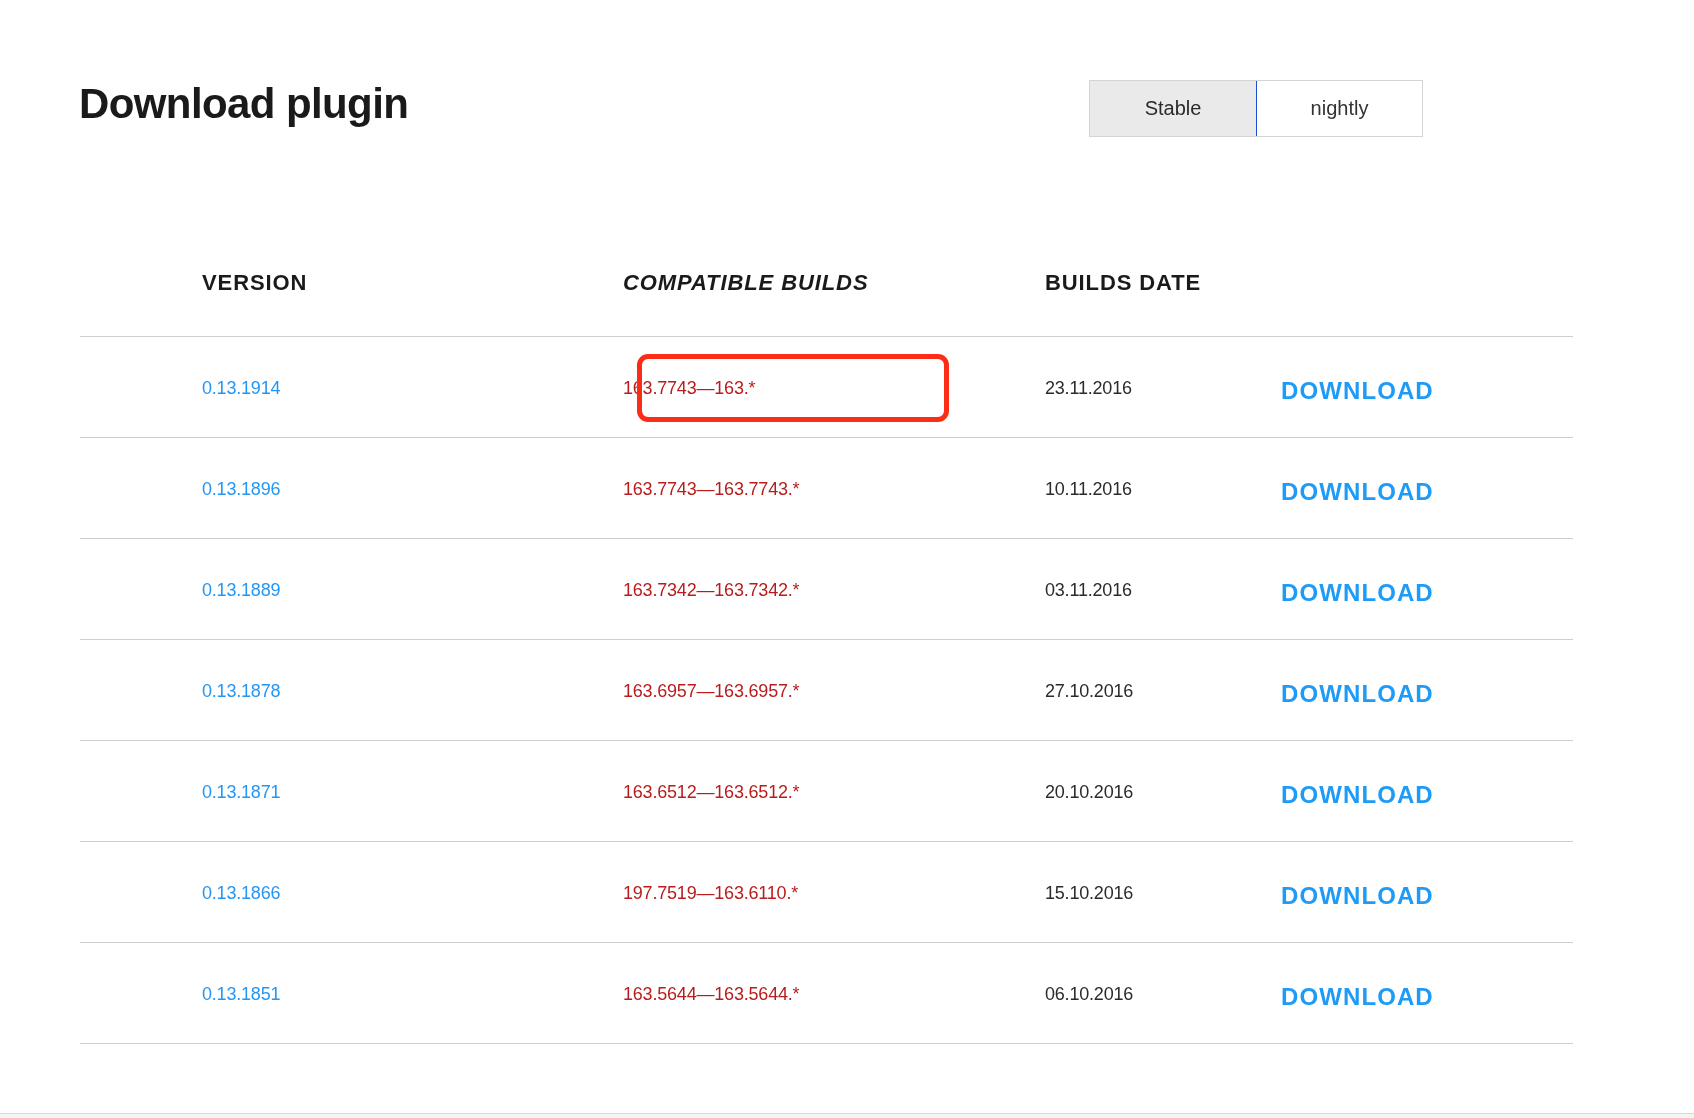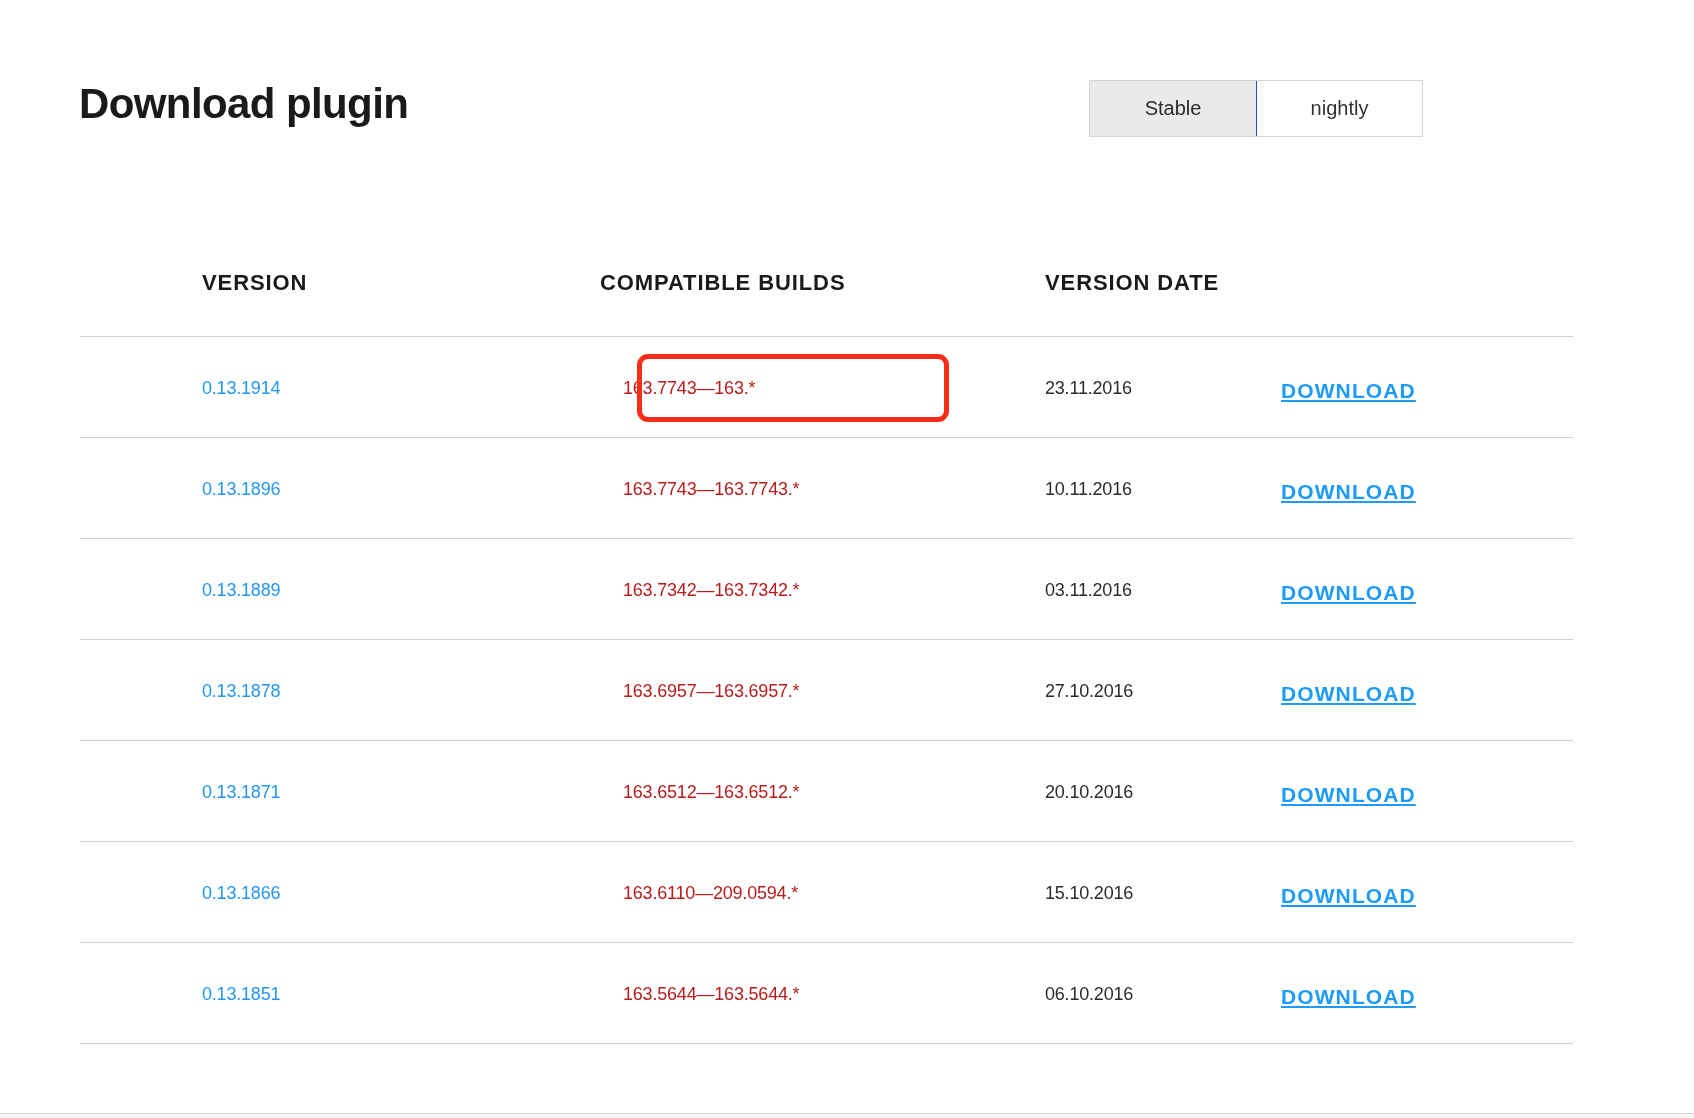--- a/index.html
+++ b/index.html
@@ -85,21 +85,21 @@
     top: 0;
     font-size: 22px;
     font-weight: bold;
     letter-spacing: 0.9px;
     color: #1a1a1a;
     white-space: nowrap;
     line-height: 30px;
     text-align: right;
   }
   .th-version  { left: 122px; }
-  .th-builds   { left: 520px; }
+  .th-builds   { left: 543px; font-style: italic; }
   .th-date     { left: 965px; }
 
   .table-body { position: relative; }
 
   .table-row {
     position: relative;
     height: 100px;
     border-top: 1px solid #cfcfcf;
   }
   .cell {
@@ -122,26 +122,25 @@
     letter-spacing: -0.2px;
   }
   .cell-date {
     left: 965px;
     color: #2b2b2b;
     letter-spacing: -0.2px;
   }
   .cell-download {
     left: 1201px;
     color: #1e9bf7;
-    font-size: 21px;
+    font-size: 24px;
     font-weight: bold;
     letter-spacing: 1.1px;
     cursor: pointer;
     top: 39px;
-    text-decoration: underline;
   }
   .table-foot-rule {
     border-top: 1px solid #cfcfcf;
     height: 0;
   }
   .page-bottom-strip {
     position: absolute;
     left: 0;
     top: 1113px;
     width: 1694px;
@@ -174,21 +173,21 @@
     <div class="channel-tab tab-stable is-active">Stable</div>
     <div class="channel-tab tab-nightly">nightly</div>
   </div>
 </div>
 
 <div class="download-table">
 
   <div class="table-head">
     <div class="th th-version">VERSION</div>
     <div class="th th-builds">COMPATIBLE BUILDS</div>
-    <div class="th th-date">VERSION DATE</div>
+    <div class="th th-date">BUILDS DATE</div>
   </div>
 
   <div class="table-body">
 
     <div class="table-row">
       <div class="cell cell-version">0.13.1914</div>
       <div class="cell cell-builds">163.7743—163.*</div>
       <div class="cell cell-date">23.11.2016</div>
       <div class="cell cell-download">DOWNLOAD</div>
     </div>
@@ -216,21 +215,21 @@
 
     <div class="table-row">
       <div class="cell cell-version">0.13.1871</div>
       <div class="cell cell-builds">163.6512—163.6512.*</div>
       <div class="cell cell-date">20.10.2016</div>
       <div class="cell cell-download">DOWNLOAD</div>
     </div>
 
     <div class="table-row">
       <div class="cell cell-version">0.13.1866</div>
-      <div class="cell cell-builds">163.6110—209.0594.*</div>
+      <div class="cell cell-builds">197.7519—163.6110.*</div>
       <div class="cell cell-date">15.10.2016</div>
       <div class="cell cell-download">DOWNLOAD</div>
     </div>
 
     <div class="table-row">
       <div class="cell cell-version">0.13.1851</div>
       <div class="cell cell-builds">163.5644—163.5644.*</div>
       <div class="cell cell-date">06.10.2016</div>
       <div class="cell cell-download">DOWNLOAD</div>
     </div>

